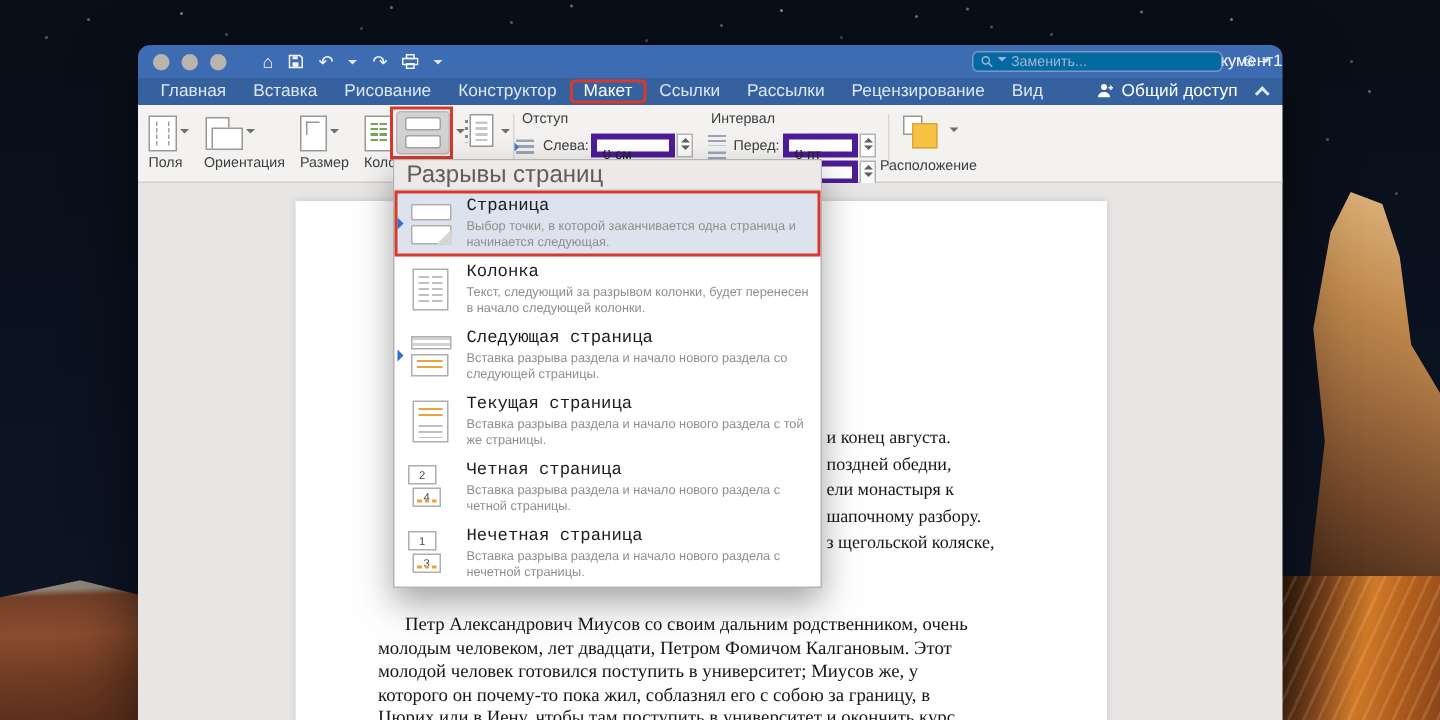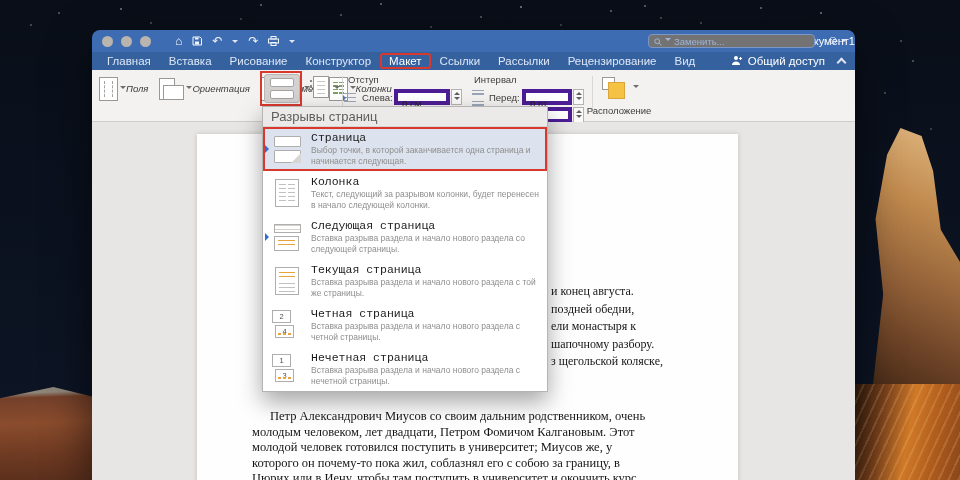--- a/index.html
+++ b/index.html
@@ -37,38 +37,38 @@
 
   .titlebar { height:22px; background:#3e6cb2; border-radius:8px 8px 0 0; position:relative;
     display:flex; align-items:center; }
   .lights { display:flex; gap:8px; padding-left:10px; z-index:2; }
   .light { width:11px; height:11px; border-radius:50%; background:#b9b5ae; }
   .qa { display:flex; gap:10px; margin-left:24px; align-items:center; color:#f2f5fb; z-index:2; }
   .qa .g { font-size:12px; line-height:12px; }
   .qa svg { display:block; }
   .mini-caret { width:0; height:0; border:3px solid transparent; border-top-color:#dfe7f5; margin-top:3px; }
   .wintitle { position:absolute; left:0; right:0; text-align:right; color:#fff; font-size:11px; }
-  .searchbox { position:absolute; right:40px; top:4px; width:167px; height:14px; background:#737373;
+  .searchbox { position:absolute; right:40px; top:4px; width:167px; height:14px; background:#0369a1;
     border:1px solid #7b97c5; border-radius:4px; display:flex; align-items:center; padding:0 5px; gap:3px; z-index:2; }
   .searchbox input { background:transparent; border:none; outline:none; color:#c3d2ea; font-size:9.5px; width:100%; }
   .searchbox input::placeholder { color:#9fb4d8; }
   .smiley { position:absolute; right:8px; top:3px; color:#e8eefc; font-size:12px; display:flex; gap:2px; align-items:center; z-index:2; }
 
   .tabbar { height:18px; background:#35619f; display:flex; align-items:center; padding-left:6px;
     color:#dde7f6; font-size:11.5px; }
   .tab { padding:1px 9px; white-space:nowrap; }
   .tab.active { color:#fff; border:2px solid #d8392c; border-radius:3px; padding:0 7px; }
   .share { margin-left:auto; display:flex; align-items:center; gap:5px; padding-right:10px; color:#fff; font-size:11.5px; white-space:nowrap; }
   .chev-up { width:7px; height:7px; border-left:2px solid #dfe7f5; border-top:2px solid #dfe7f5;
     transform:rotate(45deg); margin-top:3px; margin-left:8px; }
 
   
   .ribbon { position:relative; height:52px; background:#f3f2f1; border-bottom:1px solid #cfcdcb; }
   .bigbtns { position:absolute; left:2px; top:2px; display:flex; }
-  .bigbtn { display:flex; flex-direction:row; align-items:center; padding:2px 5px;font-style:italic; }
+  .bigbtn { display:flex; flex-direction:column; align-items:flex-start; padding:2px 5px; }
   .iconrow { display:flex; align-items:flex-end; gap:2px; height:27px; }
   .lbl { font-size:9.5px; color:#3c3c3c; margin-top:2px; white-space:nowrap; }
   .car { width:0; height:0; border:3px solid transparent; border-top-color:#6d6d6d; margin-bottom:9px; }
 
   .ic-margins { width:19px; height:24px; background:#fff; border:1px solid #9a9896; position:relative; }
   .ic-margins::before { content:""; position:absolute; left:4px; right:4px; top:3px; bottom:3px;
     border-left:1px dashed #a5a3a1; border-right:1px dashed #a5a3a1; }
   .ic-orient { width:26px; height:24px; position:relative; }
   .ic-orient::before { content:""; position:absolute; left:1px; top:1px; width:14px; height:20px; background:#fff; border:1px solid #9a9896; }
   .ic-orient::after { content:""; position:absolute; right:0; bottom:1px; width:19px; height:13px; background:#fff; border:1px solid #9a9896; }
@@ -127,21 +127,21 @@
   .fragments { position:absolute; left:459px; top:161px; font-family:"Liberation Serif","DejaVu Serif",serif;
     font-size:12px; line-height:17.5px; color:#161616; white-space:nowrap; }
   .paragraph { position:absolute; left:160px; top:287px; font-family:"Liberation Serif","DejaVu Serif",serif;
     font-size:12.5px; line-height:15.6px; color:#161616; }
   .paragraph .pl { white-space:nowrap; }
   .paragraph .pl.first { padding-left:18px; }
 
   
   .menu { position:absolute; left:170px; top:76px; width:286px; background:#fff;
     border:1px solid #b6b4b2; box-shadow:0 10px 22px rgba(0,0,0,.35); z-index:50; }
-  .mhead { height:20px; background:#ebeae9; border-bottom:1px solid #d8d6d4; font-size:13px;
+  .mhead { height:20px; background:#ebeae9; border-bottom:1px solid #d8d6d4; font-size:16px;
     color:#5f5e5d; display:flex; align-items:center; padding-left:8px; }
   .mhead.second { border-top:1px solid #d8d6d4; height:18px; }
   .mitem { height:44px; display:flex; align-items:center; position:relative; }
   .mitem.selected { background:#dce3ee; }
   .ann-item { position:absolute; inset:0; border:2px solid #d8392c; pointer-events:none; z-index:3; }
   .marker { position:absolute; left:2px; top:50%; transform:translateY(-50%); width:0; height:0;
     border:4px solid transparent; border-left-color:#2e6fd4; }
   .mico { width:48px; min-width:48px; display:flex; justify-content:center; }
   .mtext { flex:1; padding-right:6px; }
   .mtitle { font-size:11.5px; color:#1c1c1e; margin-bottom:1px;font-family:Liberation Mono, monospace; }

